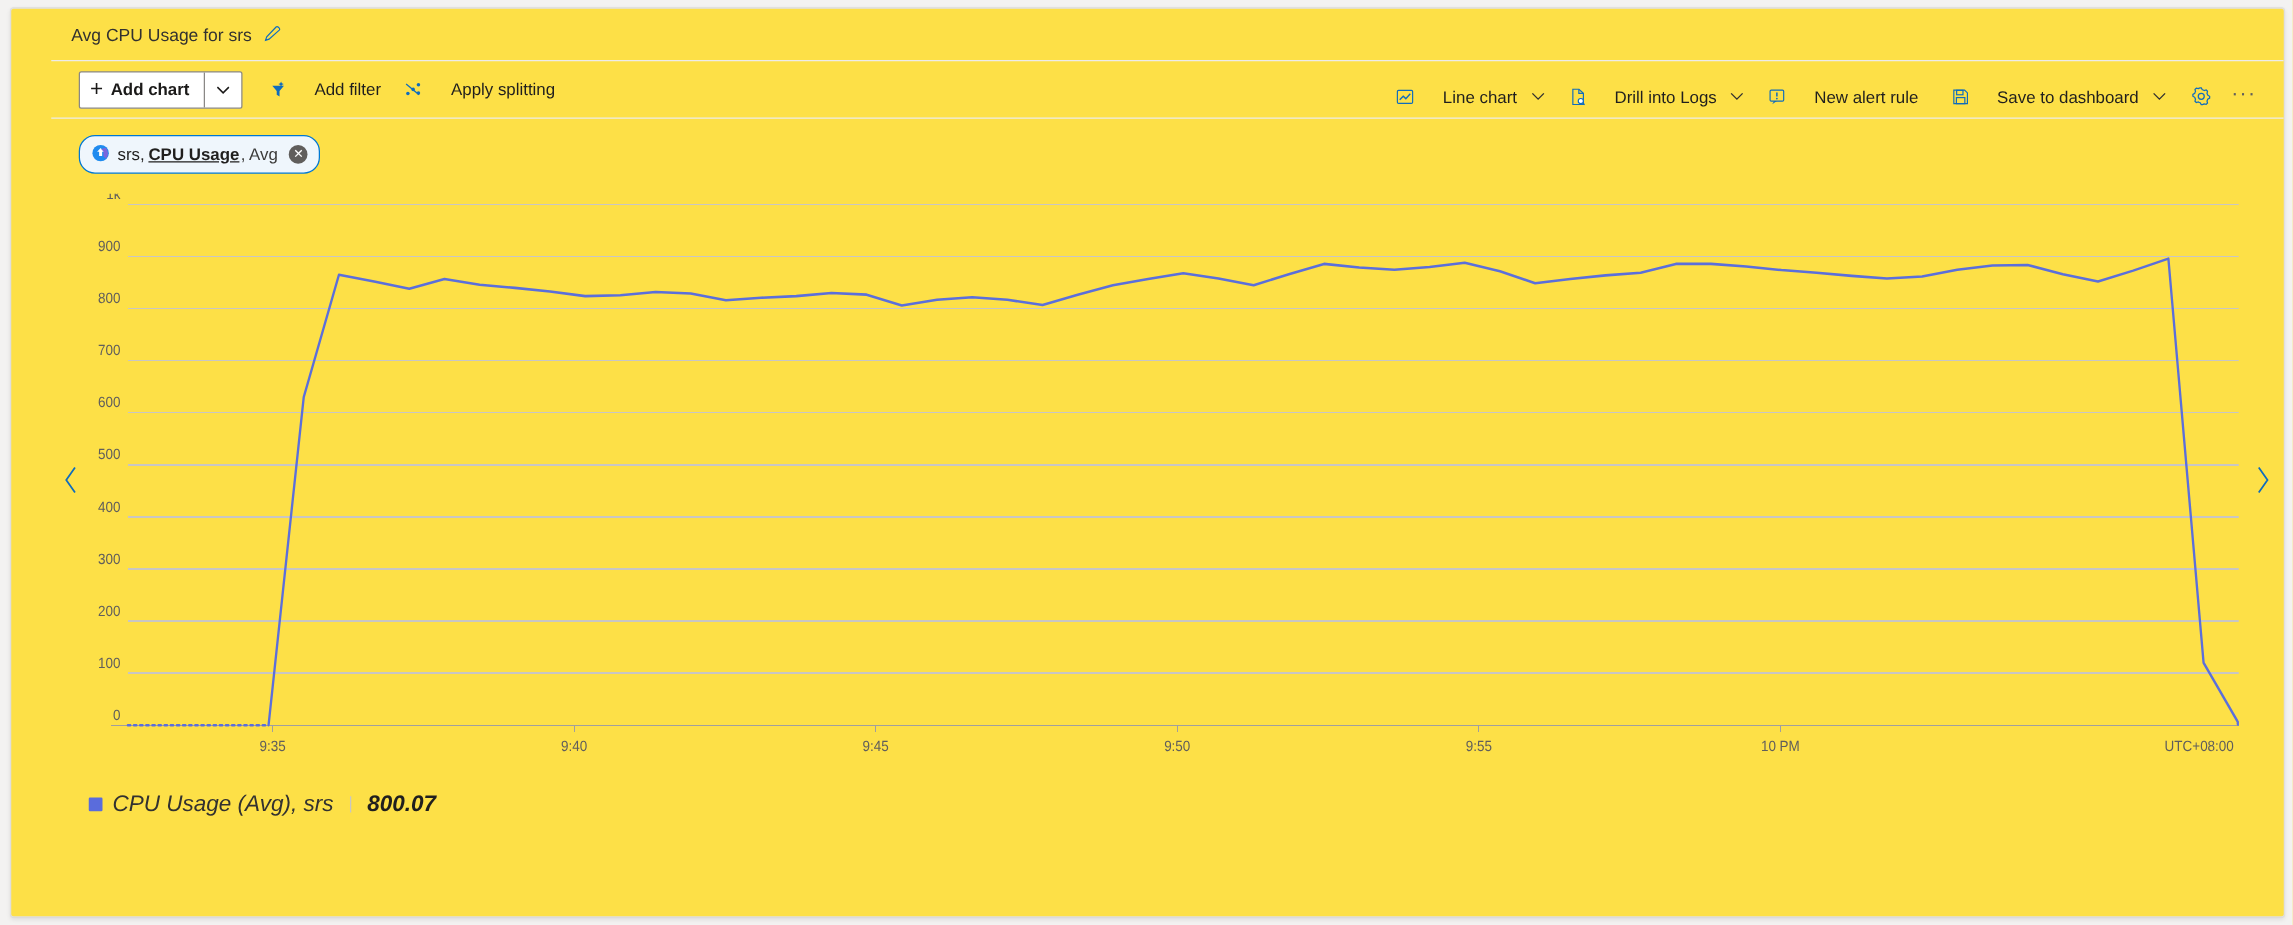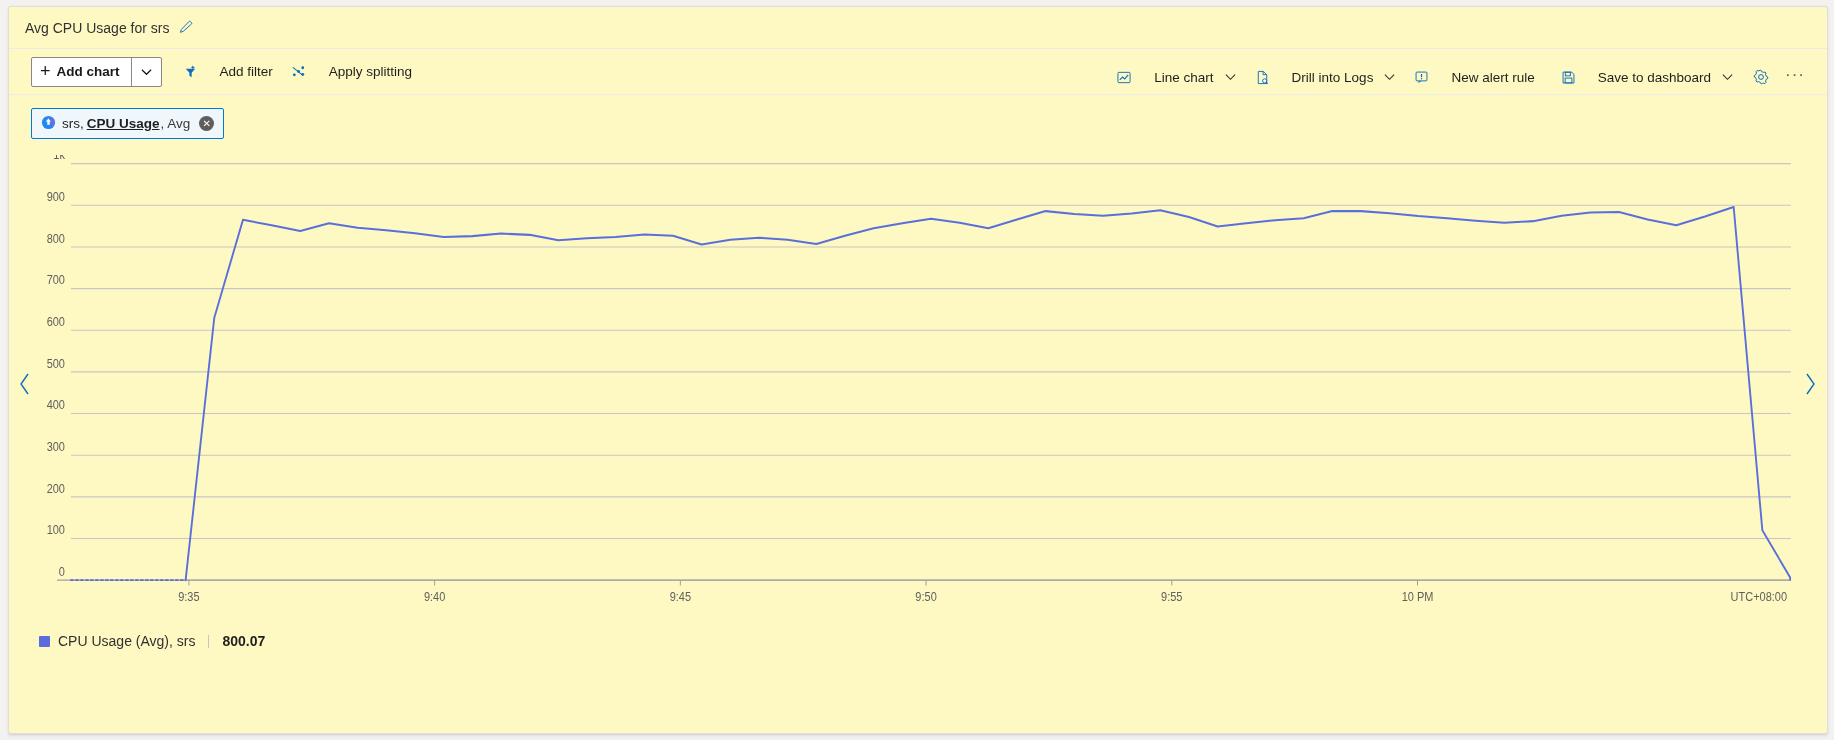--- a/index.html
+++ b/index.html
@@ -7,25 +7,26 @@
     margin: 0; padding: 0;
     width: 1834px; height: 740px;
     background: #f3f2f1;
     font-family: "Liberation Sans", sans-serif;
     -webkit-font-smoothing: antialiased;
   }
   .card {
     position: absolute;
     left: 8px; top: 6px;
     width: 1820px; height: 728px;
-    background: #fef9c3;
+    background: #fde047;
     border: 1px solid #e1dfdd;
     border-radius: 3px;
     box-shadow: 0 1.6px 3.6px rgba(0,0,0,.08), 0 .3px .9px rgba(0,0,0,.06);
     overflow: hidden;
+    padding-left: 32px;
   }
 
   
   .title-row {
     height: 42px;
     display: flex;
     align-items: center;
     padding: 0 16px;
     border-bottom: 1px solid #edebe9;
   }
@@ -107,21 +108,21 @@
     height: 54px;
   }
   .chip {
     display: inline-flex;
     align-items: center;
     height: 31px;
     padding: 0 9px 0 9px;
     gap: 6px;
     background: #eff6fc;
     border: 1px solid #0078d4;
-    border-radius: 2px;
+    border-radius: 13px;
     font-size: 13.5px;
     color: #201f1e;
     cursor: pointer;
   }
   .chip .scope { color: #201f1e; }
   .chip .metric { font-weight: bold; text-decoration: underline; }
   .chip .agg { color: #3b3a39; }
   .chip-close {
     width: 15px; height: 15px;
     border-radius: 50%;
@@ -159,22 +160,23 @@
     right: 36px; bottom: 0;
   }
   .plot svg { display: block; width: 100%; height: 100%; }
 
   
   .legend {
     display: flex;
     align-items: center;
     gap: 8px;
     padding: 14px 0 0 30px;
-    font-size: 14px;
+    font-size: 18px;
     color: #323130;
+    font-style: italic;
   }
   .legend-swatch {
     width: 11px; height: 11px;
     background: #5a6cdc;
     border-radius: 1px;
     flex: 0 0 auto;
   }
   .legend-sep {
     display: inline-block;
     width: 1px; height: 13px;

